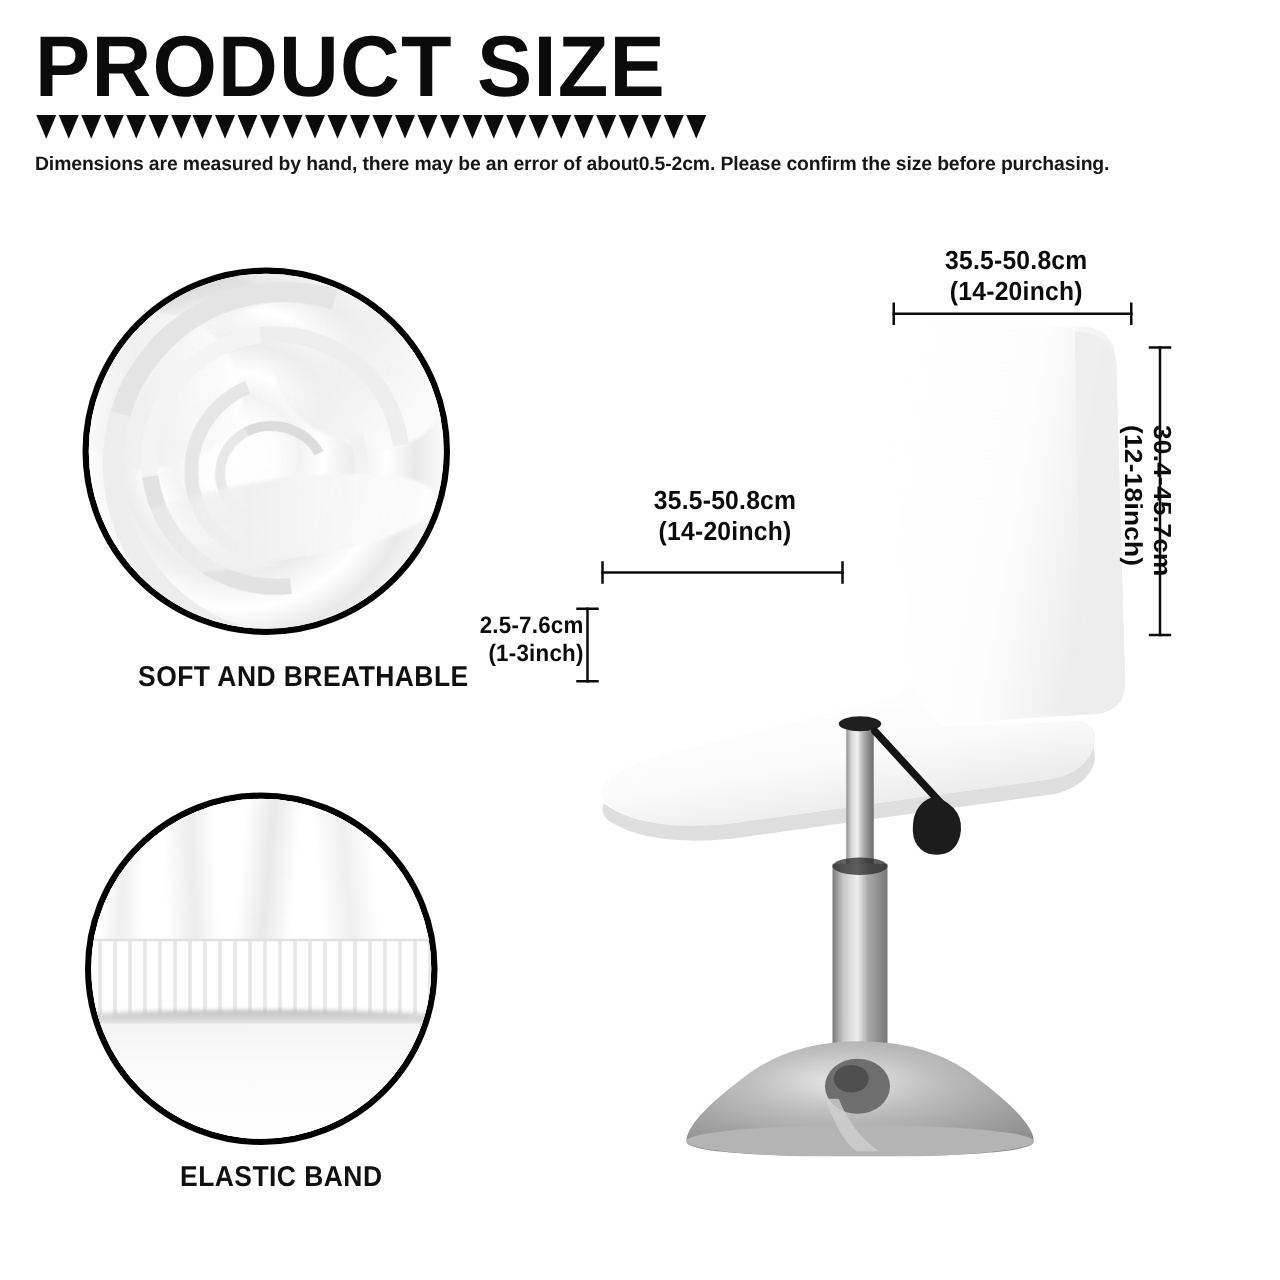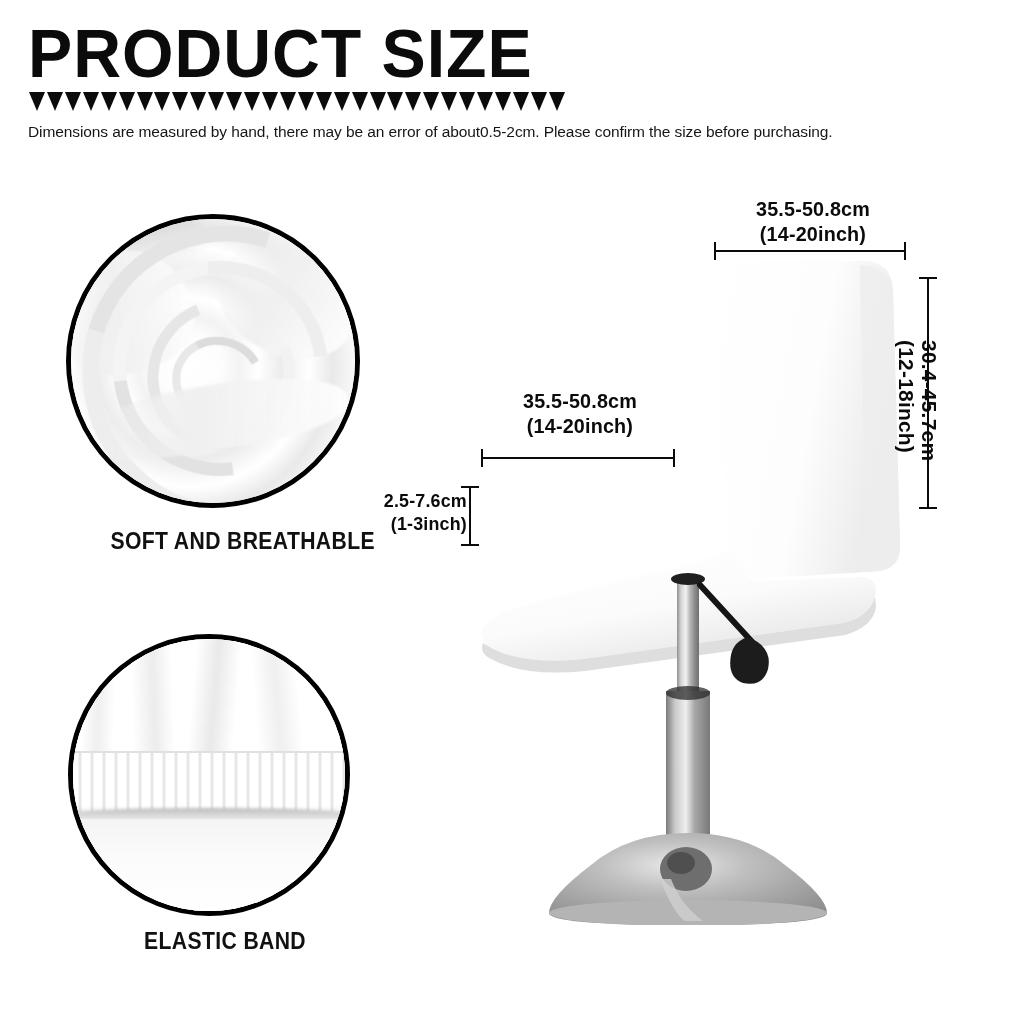--- a/index.html
+++ b/index.html
@@ -55,21 +55,21 @@
     border-right: 8px solid transparent;
     border-top: 19px solid #0b0b0b;
   }
 
   .subtitle {
     position: absolute;
     left: 28px;
     top: 122px;
     font-size: 15.5px;
     line-height: 20px;
-    font-weight: 400;
+    font-weight: 700;
     color: #161616;
     letter-spacing: -0.1px;
     white-space: nowrap;
   }
 
   
   .detail-circle {
     position: absolute;
     border-radius: 50%;
     border: 5px solid #000000;

